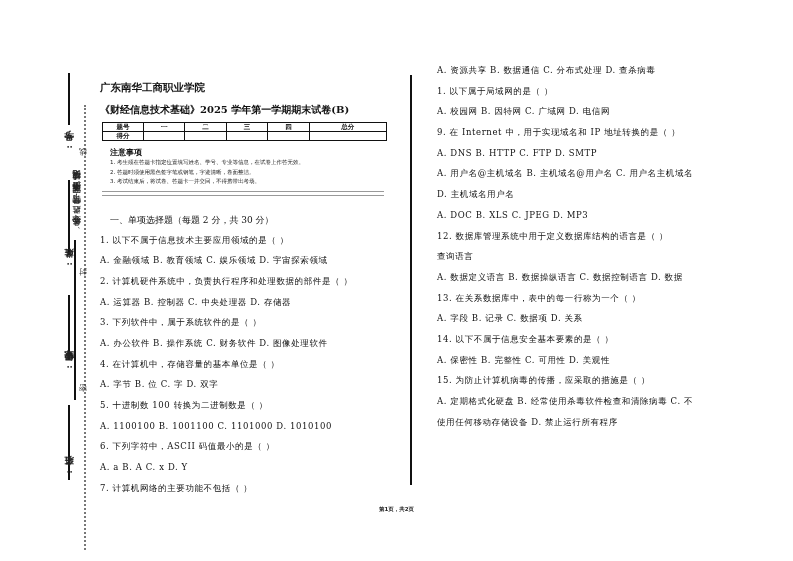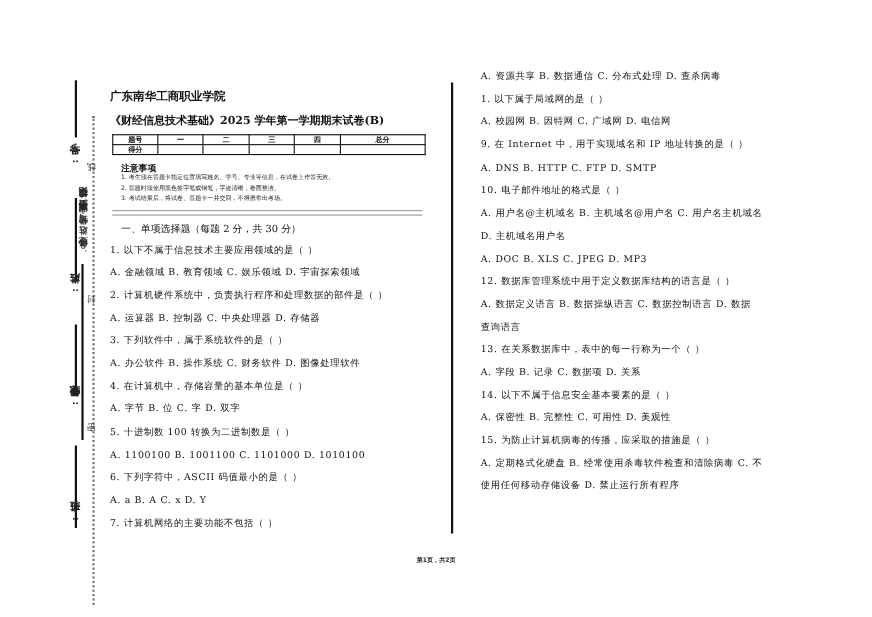--- a/index.html
+++ b/index.html
@@ -26,21 +26,21 @@
   .exam-title { text-align:left; font-size:10px; font-weight:bold; margin-top:4px; height:18px; }
   table.score { border-collapse:collapse; width:285px; margin-left:2px; margin-top:1px;
                 font-family:"DejaVu Sans","Liberation Sans",sans-serif; font-size:6.5px; font-weight:bold; }
   table.score td { border:1px solid #111; height:8px; padding:0; text-align:center; line-height:8px; }
   table.score td:first-child { width:40px; }
   .notice { margin-top:6px; margin-left:10px; font-family:"DejaVu Sans","Liberation Sans",sans-serif; }
   .notice-title { font-size:8px; font-weight:bold; height:11px; }
   .notice-item { font-size:5.5px; height:9.5px; line-height:9.5px; color:#222; }
   .double-rule { margin-top:4px; margin-left:2px; width:282px; height:3px;
                  border-top:1px solid #999; border-bottom:1px solid #999; }
-  .section { margin-top:6px; margin-left:10px; font-size:9px; height:16px; }
+  .section { margin-top:18px; margin-left:10px; font-size:9px; height:16px; }
   .q { font-size:8.5px; height:20.7px; line-height:20.7px; white-space:nowrap; letter-spacing:0.6px; }
 
   
   .divider { position:absolute; left:410px; top:75px; width:2px; height:410px; background:#111; }
 
   
   .col-right { position:absolute; left:437px; top:60px; width:300px; }
 
   .footer { position:absolute; left:0; width:793px; top:506px; text-align:center;
             font-family:"DejaVu Sans","Liberation Sans",sans-serif; font-size:5.5px; font-weight:bold; color:#222; }
@@ -120,27 +120,26 @@
   </div>
 
   <div class="divider"></div>
 
   <div class="col-right">
     <div class="q">A. 资源共享  B. 数据通信  C. 分布式处理  D. 查杀病毒</div>
     <div class="q">1. 以下属于局域网的是（   ）</div>
     <div class="q">A. 校园网  B. 因特网  C. 广域网  D. 电信网</div>
     <div class="q">9. 在 Internet 中，用于实现域名和 IP 地址转换的是（   ）</div>
     <div class="q">A. DNS  B. HTTP  C. FTP  D. SMTP</div>
-    <div class="q">10. 电子邮件地址的格式是（   ）</div>
     <div class="q">A. 用户名@主机域名  B. 主机域名@用户名  C. 用户名主机域名</div>
     <div class="q">D. 主机域名用户名</div>
     <div class="q">A. DOC  B. XLS  C. JPEG  D. MP3</div>
     <div class="q">12. 数据库管理系统中用于定义数据库结构的语言是（   ）</div>
+    <div class="q">查询语言</div>
     <div class="q">A. 数据定义语言  B. 数据操纵语言  C. 数据控制语言  D. 数据</div>
-    <div class="q">查询语言</div>
     <div class="q">13. 在关系数据库中，表中的每一行称为一个（   ）</div>
     <div class="q">A. 字段  B. 记录  C. 数据项  D. 关系</div>
     <div class="q">14. 以下不属于信息安全基本要素的是（   ）</div>
     <div class="q">A. 保密性  B. 完整性  C. 可用性  D. 美观性</div>
     <div class="q">15. 为防止计算机病毒的传播，应采取的措施是（   ）</div>
     <div class="q">A. 定期格式化硬盘  B. 经常使用杀毒软件检查和清除病毒  C. 不</div>
     <div class="q">使用任何移动存储设备  D. 禁止运行所有程序</div>
   </div>
 
   <div class="footer">第1页，共2页</div>

